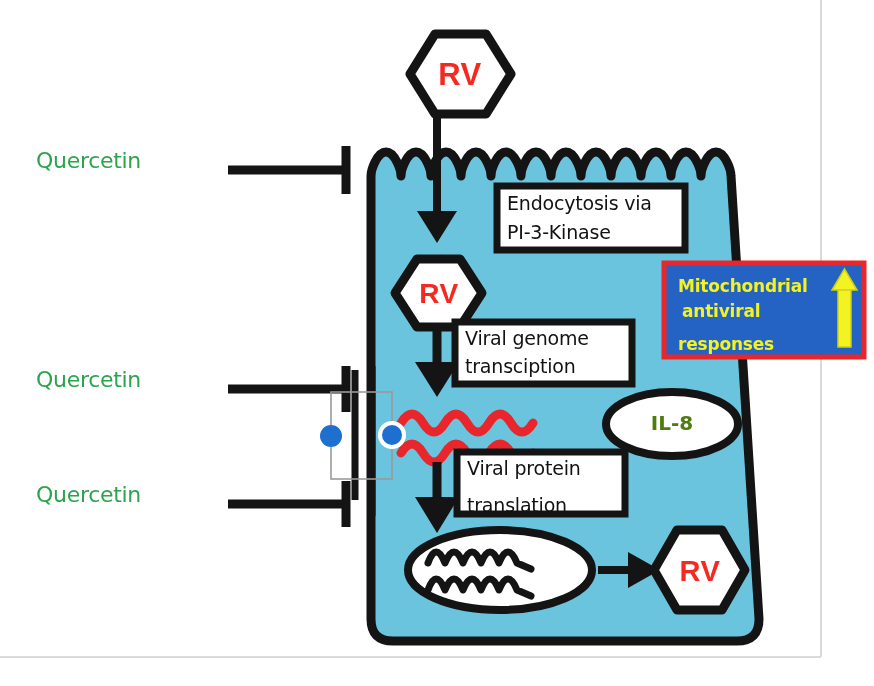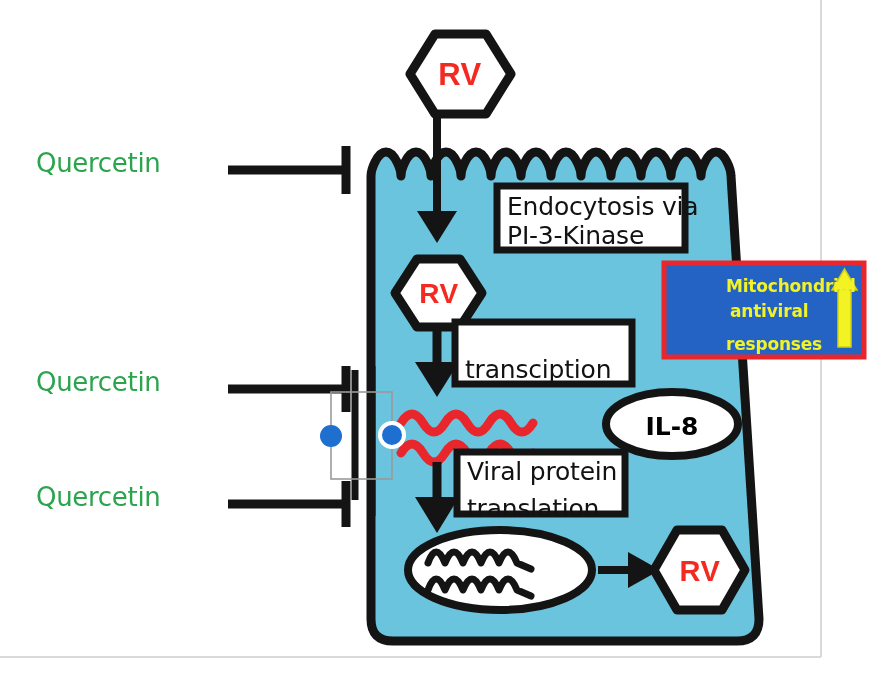--- a/index.html
+++ b/index.html
@@ -28,55 +28,54 @@
     height: 686px;
   }
   .txt {
     position: absolute;
     white-space: pre;
     line-height: 1.18;
   }
   
   .quercetin {
     color: #2CA44E;
-    font-size: 26px;
+    font-size: 22px;
     font-family: "DejaVu Sans", sans-serif;
     letter-spacing: -0.3px;
   }
   
   .rv-label {
     color: #F42A20;
     font-size: 31px;
     font-weight: bold;
     font-family: "Liberation Sans", sans-serif;
     letter-spacing: 0.5px;
   }
   
   .boxtext {
     color: #121212;
-    font-size: 25px;
+    font-size: 19px;
     font-family: "DejaVu Sans", sans-serif;
     letter-spacing: -0.2px;
   }
   
   .il8 {
-    color: #000000;
-    font-size: 25px;
+    color: #4d7c0f;
+    font-size: 20px;
     font-weight: bold;
     font-family: "DejaVu Sans", sans-serif;
   }
   
   .mitotext {
     color: #F2F224;
     font-size: 17px;
     font-weight: bold;
     font-family: "DejaVu Sans", sans-serif;
     letter-spacing: -0.2px;
     line-height: 1.42;
-    margin-left: 48px;
   }
 </style>
 </head>
 <body>
 
 <div id="stage">
 
   <svg id="diagram-svg" viewBox="0 0 874 686">
 
     <g>
@@ -207,20 +206,21 @@
 
   <div class="txt quercetin" style="left:36px; top:148px;">Quercetin</div>
 
   <div class="txt quercetin" style="left:36px; top:367px;">Quercetin</div>
 
   <div class="txt quercetin" style="left:36px; top:482px;">Quercetin</div>
 
   <div class="txt boxtext" style="left:507px; top:192px;">Endocytosis via</div>
   <div class="txt boxtext" style="left:507px; top:221px;text-align:center;">PI-3-Kinase</div>
 
+  <div class="txt boxtext" style="left:465px; top:327px;">Viral genome</div>
   <div class="txt boxtext" style="left:465px; top:355px;">transciption</div>
 
   <div class="txt boxtext" style="left:467px; top:457px;">Viral protein</div>
   <div class="txt boxtext" style="left:467px; top:494px;">translation</div>
 
   <div class="txt il8" style="left:608px; top:412px; width:128px; text-align:center;">IL-8</div>
 
   <div class="txt mitotext" style="left:678px; top:274px;">Mitochondrial</div>
   <div class="txt mitotext" style="left:682px; top:299px;">antiviral</div>
   <div class="txt mitotext" style="left:678px; top:332px;">responses</div>

